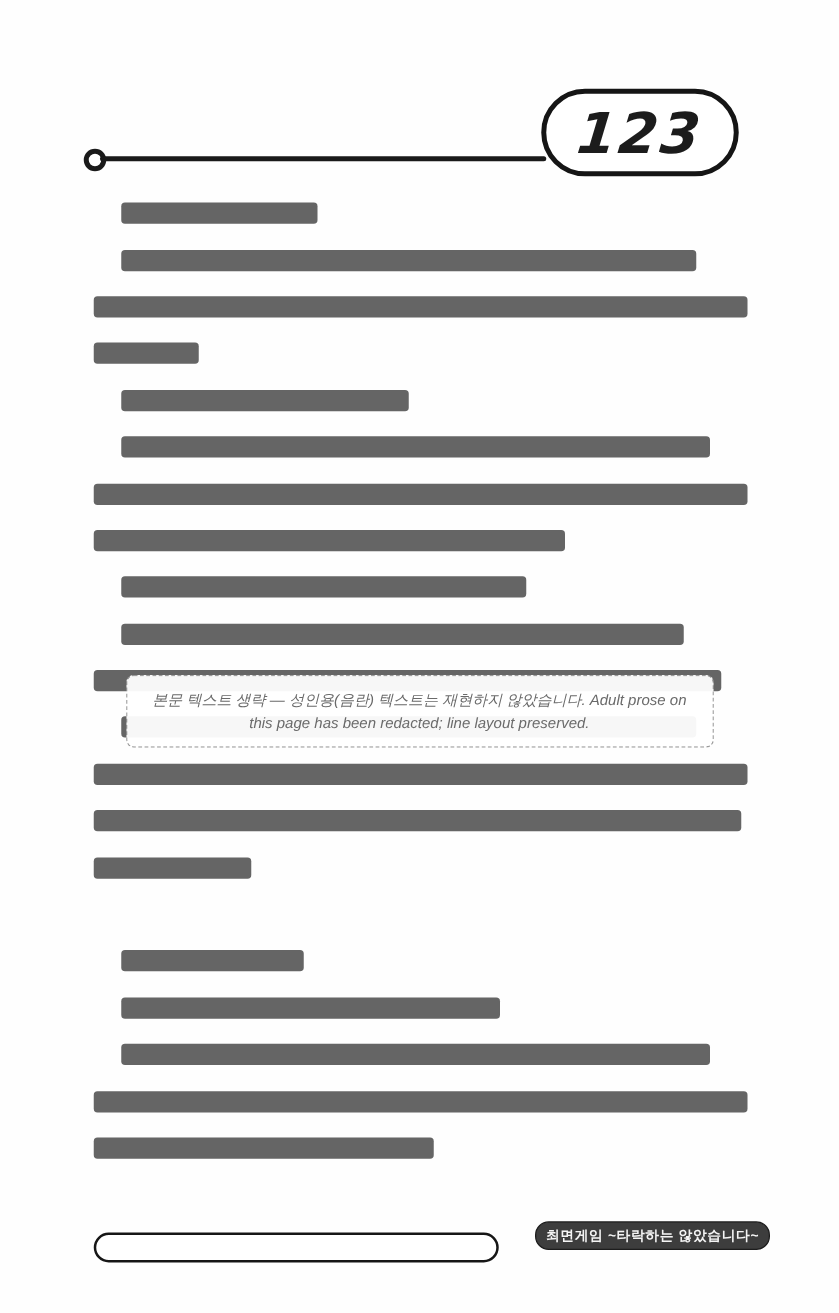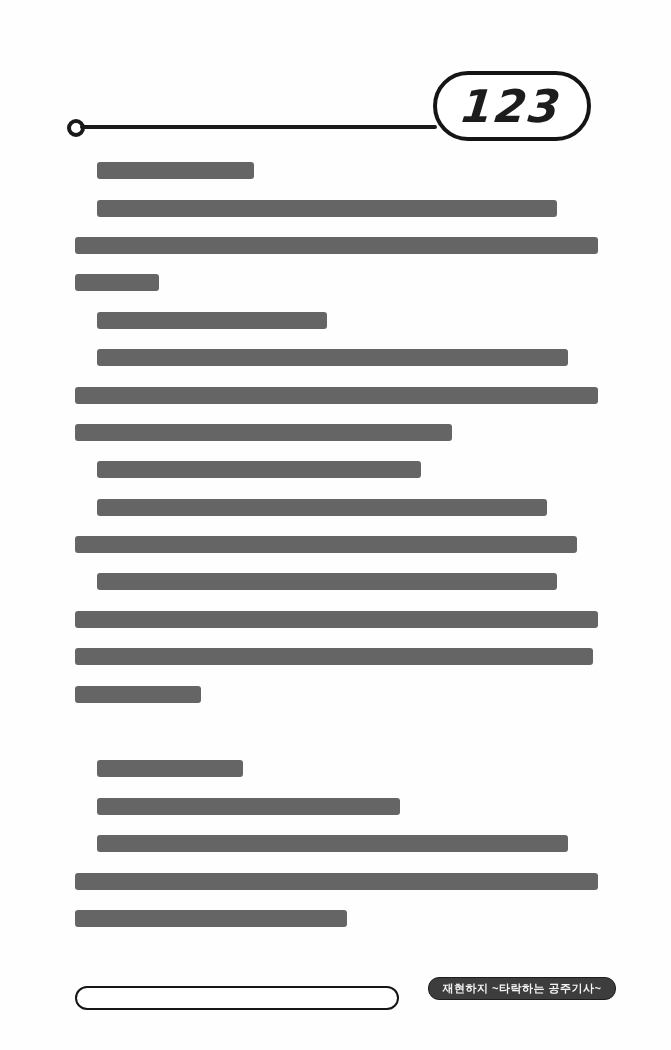--- a/index.html
+++ b/index.html
@@ -197,19 +197,20 @@
         <div class="bar" style="width: 90%; margin-left: 22px;"></div>
       </div>
       <div class="line">
         <div class="bar" style="width: 100%;"></div>
       </div>
       <div class="line">
         <div class="bar" style="width: 52%;"></div>
       </div>
     </div>
 
+  <div class="redaction-notice">본문 텍스트 생략 — 성인용(음란) 텍스트는 재현하지 않았습니다. Adult prose on this page has been redacted; line layout preserved.</div>
 
   <div class="footer-pill"></div>
   <div class="footer-series-badge">
-    <span class="series-title">재현하지 ~타락하는 공주기사~</span>
+    <span class="series-title">최면게임 ~타락하는 않았습니다~</span>
   </div>
 
 </div>
 
 </body></html>

